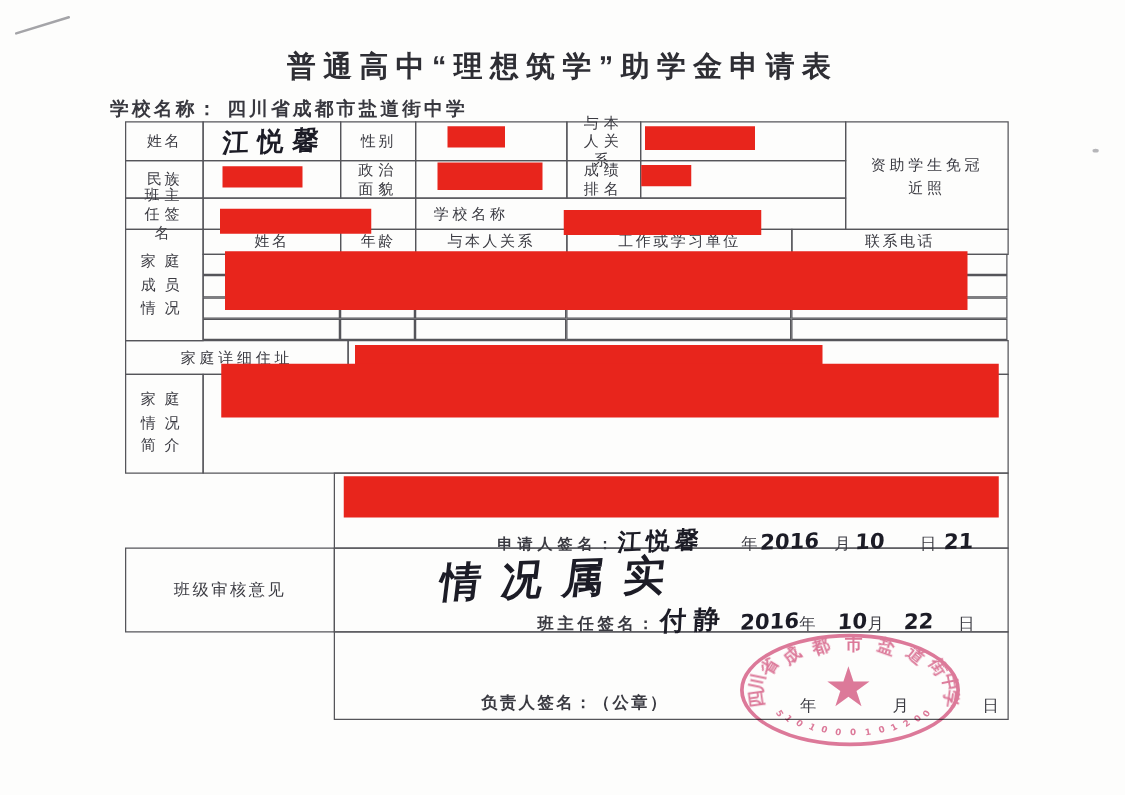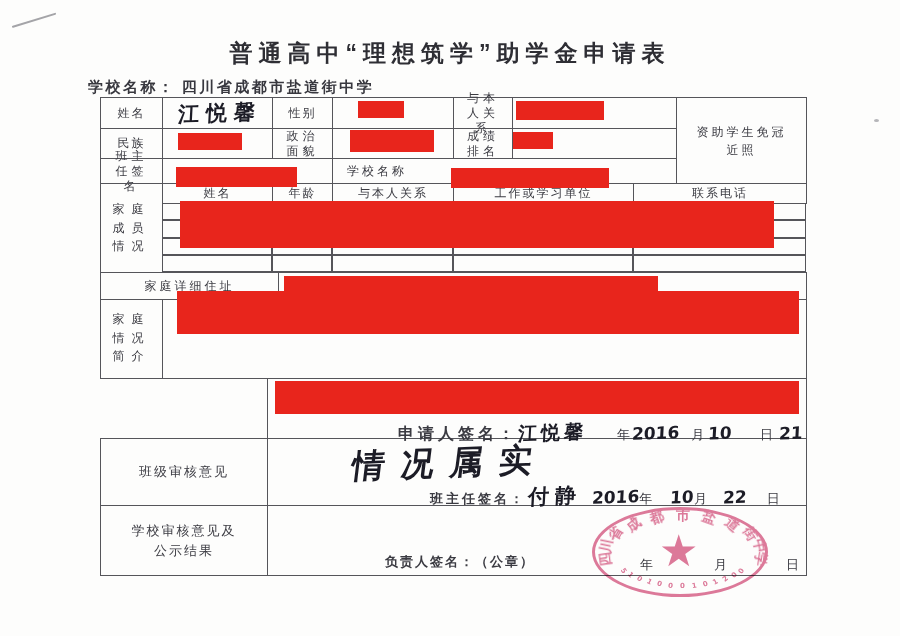--- a/index.html
+++ b/index.html
@@ -143,41 +143,38 @@
     </div>
   <div class="cell" style="left:162px;top:299px;width:645px;height:80px"></div>
 
   <div class="cell" style="left:267px;top:378px;width:540px;height:61px"></div>
 
   <div class="cell" style="left:100px;top:438px;width:168px;height:68px">
       <span class="lbl" style="font-size:13px;letter-spacing:2px">班级审核意见</span>
     </div>
   <div class="cell" style="left:267px;top:438px;width:540px;height:68px"></div>
 
-  <div class="cell" style="left:100px;top:505px;width:168px;height:71px">
-      <span class="lbl" style="width:118px;font-size:13px;letter-spacing:2px;line-height:1.5">学校审核意见及公示结果</span>
-    </div>
   <div class="cell" style="left:267px;top:505px;width:540px;height:71px"></div>
 
   <div class="redact" style="left:358px;top:101px;width:46px;height:17px"></div>
   <div class="redact" style="left:516px;top:101px;width:88px;height:19px"></div>
   <div class="redact" style="left:178px;top:133px;width:64px;height:17px"></div>
   <div class="redact" style="left:350px;top:130px;width:84px;height:22px"></div>
   <div class="redact" style="left:513px;top:132px;width:40px;height:17px"></div>
   <div class="redact" style="left:176px;top:167px;width:121px;height:20px"></div>
   <div class="redact" style="left:451px;top:168px;width:158px;height:20px"></div>
   <div class="redact" style="left:180px;top:201px;width:594px;height:47px"></div>
   <div class="redact" style="left:284px;top:276px;width:374px;height:24px"></div>
   <div class="redact" style="left:177px;top:291px;width:622px;height:43px"></div>
   <div class="redact" style="left:275px;top:381px;width:524px;height:33px"></div>
 
   <span class="abs hw" style="left:178px;top:99px;font-size:21px;letter-spacing:7px">江悦馨</span>
 
   <div class="sigline" style="left:398px;top:420px">
-    <span class="plabel" style="font-size:16px;letter-spacing:4px">申请人签名：</span>
+    <span class="plabel" style="font-size:12px;letter-spacing:4px">申请人签名：</span>
     <span class="hw" style="font-size:19px;letter-spacing:4px">江悦馨</span>
     <span style="margin-left:30px">年</span>
     <span class="hw" style="font-size:17px;margin-left:2px">2016</span>
     <span style="margin-left:12px">月</span>
     <span class="hw" style="font-size:17px;margin-left:4px">10</span>
     <span style="margin-left:28px">日</span>
     <span class="hw" style="font-size:17px;margin-left:6px">21</span>
   </div>
 
   <span class="abs hw" style="left:352px;top:441px;font-size:33px;letter-spacing:16px;transform:rotate(-2deg) skewX(-9deg)">情况属实</span>

